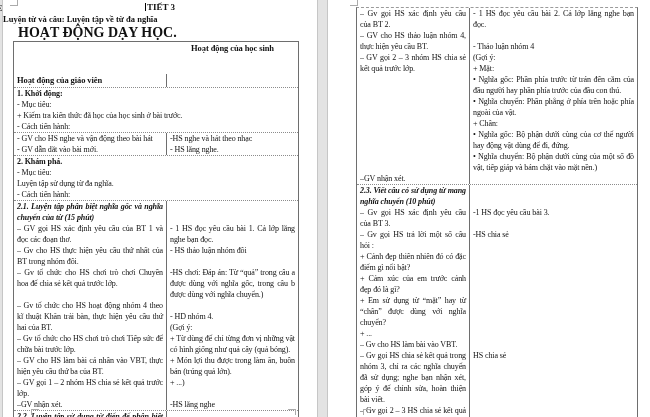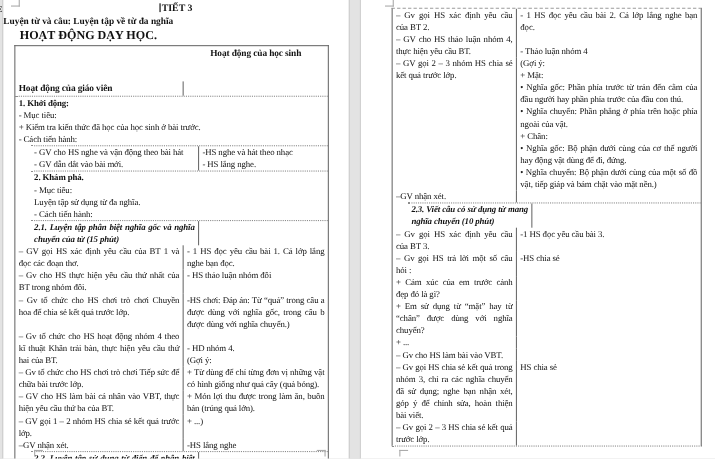--- a/index.html
+++ b/index.html
@@ -12,31 +12,31 @@
   .page{
     position:absolute;top:0;height:417px;background:#fff;
     border-left:1px solid #c6c6c6;border-right:1px solid #c6c6c6;
     overflow:hidden;
   }
   #page-left{left:2px;width:314px;}
   #page-right{left:327px;width:323px;border-right:none;}
   
   .title-line{margin-top:2px;text-align:center;font-weight:bold;font-size:9px;line-height:11px;}
   .subtitle-line{margin-top:1px;text-align:left;font-weight:bold;font-size:8.5px;line-height:11px;}
-  .hd-line{margin-top:2px;padding-left:15px;font-weight:bold;font-size:11px;line-height:11px;}
+  .hd-line{margin-top:2px;padding-left:15px;font-weight:bold;font-size:14px;line-height:11px;}
   .cursor{display:inline-block;width:1px;height:8px;background:#000;margin-right:1px;vertical-align:-1px;}
   
   .dtable{
     background:#fff;border:1px solid #6e6e6e;border-bottom:1px dotted #8c8c8c;
     font-size:8px;line-height:11px;letter-spacing:-0.1px;
   }
   #table-left{margin:3px 0 0 10px;width:284px;}
   #table-right{position:absolute;top:7px;left:28px;width:280px;border-top:1px dashed #9a9a9a;}
   .trow{display:flex;}
-  .trow.sep{border-top:1px dotted #8c8c8c;margin-left:14px;}
+  .trow.sep{border-top:1px dotted #8c8c8c;}
   .trow.header{border-bottom:1px dotted #8c8c8c;}
   .cell{padding:0 3px;text-align:justify;min-width:0;}
   #table-left .cl{width:146px;flex-shrink:0;border-right:1px solid #6e6e6e;}
   #table-right .cl{width:106px;flex-shrink:0;border-right:1px solid #6e6e6e;}
   .cr{flex:1;}
   .full{width:100%;}
   .hc{font-weight:bold;text-align:center;padding:1px 3px;font-size:8.5px;}
   .ln{min-height:11px;}
   .b{font-weight:bold;}
   .bi{font-weight:bold;font-style:italic;}
@@ -232,20 +232,26 @@
         </div>
         <div class="cell cr">
           <div class="ln">-HS chia sẻ</div>
         </div>
       </div>
       <div class="trow">
         <div class="cell cr"></div>
       </div>
       <div class="trow">
         <div class="cell cl">
+          <div class="ln">+ Cảnh đẹp thiên nhiên đó có đặc điểm gì nổi bật?</div>
+        </div>
+        <div class="cell cr"></div>
+      </div>
+      <div class="trow">
+        <div class="cell cl">
           <div class="ln">+ Cảm xúc của em trước cảnh đẹp đó là gì?</div>
         </div>
         <div class="cell cr"></div>
       </div>
       <div class="trow">
         <div class="cell cl">
           <div class="ln">+ Em sử dụng từ “mặt” hay từ “chân” được dùng với nghĩa chuyển?</div>
         </div>
         <div class="cell cr"></div>
       </div>

